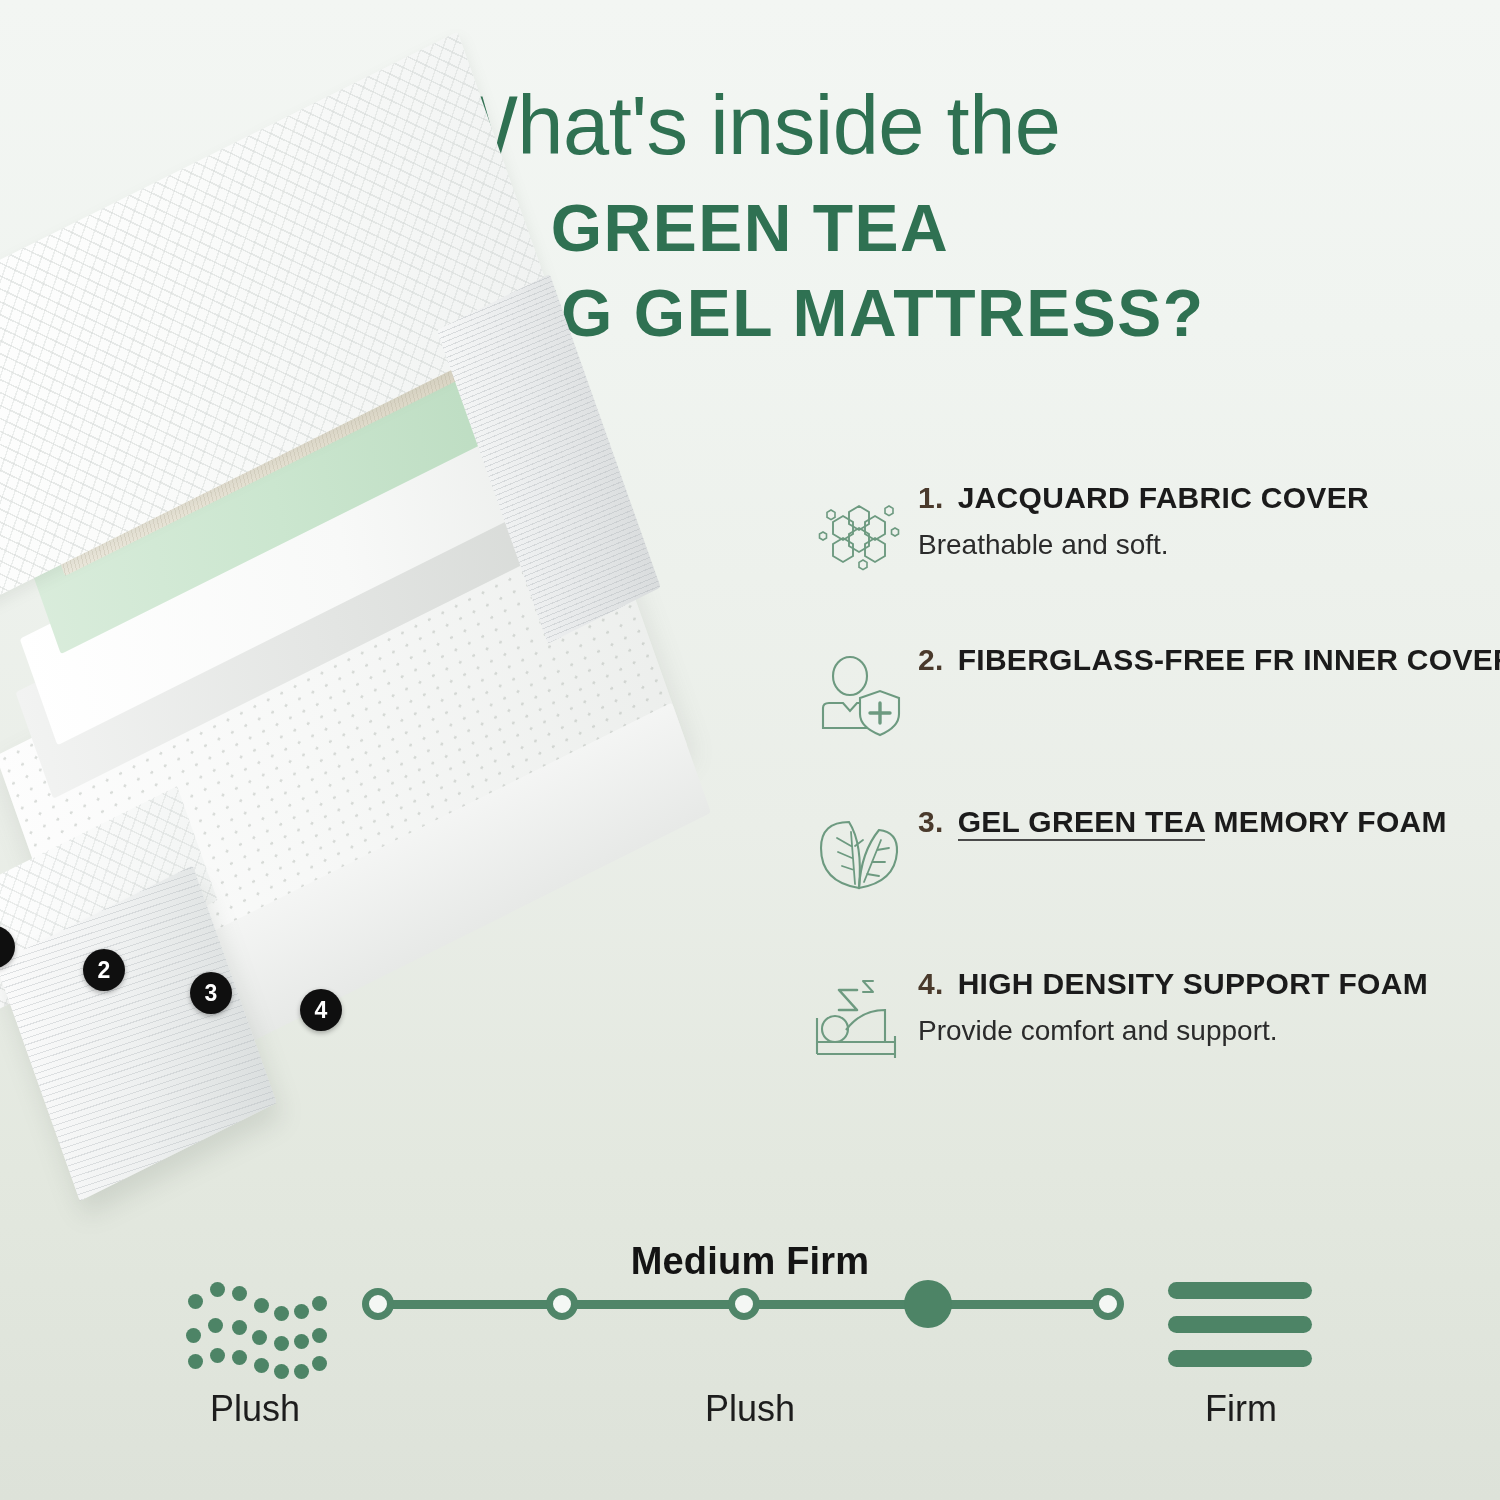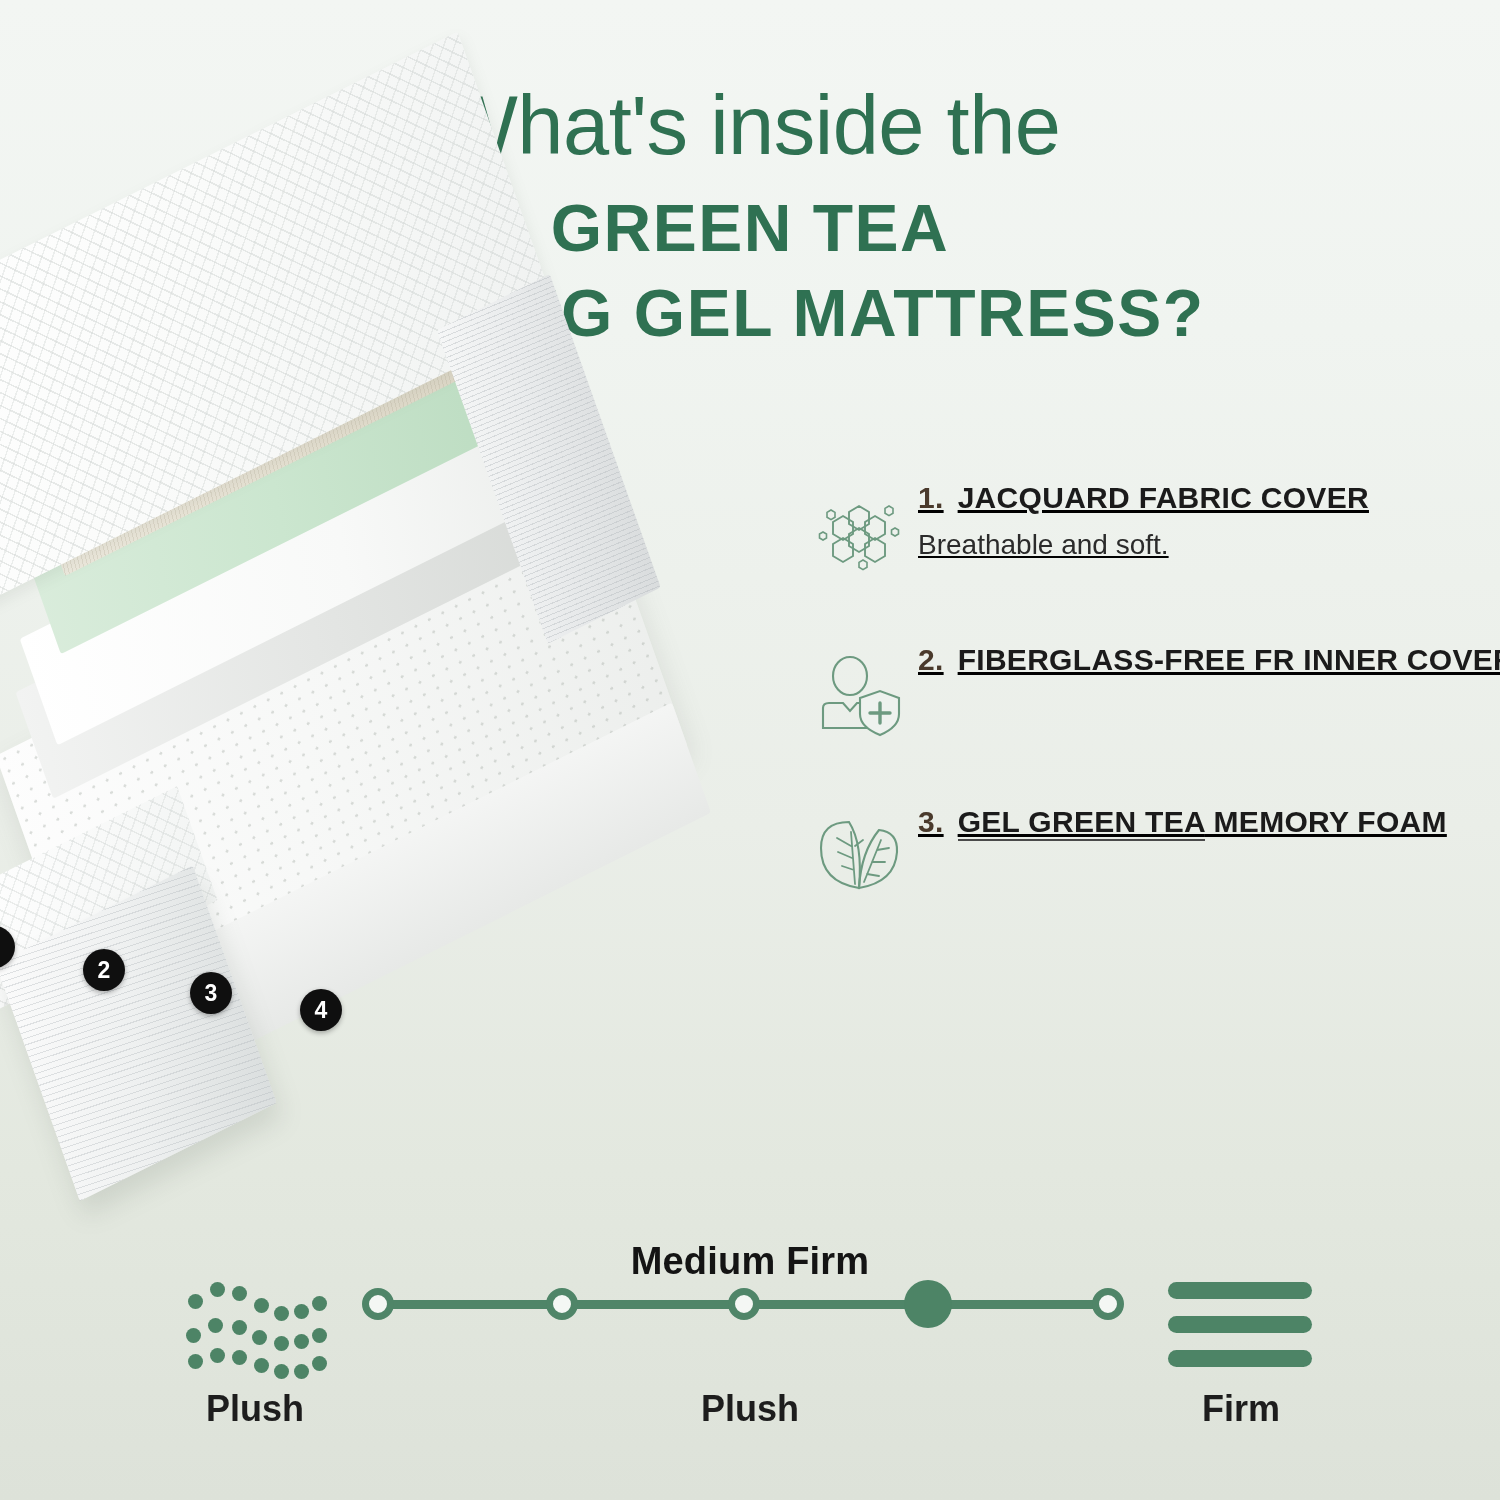--- a/index.html
+++ b/index.html
@@ -93,21 +93,21 @@
   .badge{position:absolute;width:42px;height:42px;border-radius:50%;
     background:#0f0f0f;color:#fff;font-weight:700;font-size:23px;
     display:flex;align-items:center;justify-content:center;
     box-shadow:0 2px 5px rgba(0,0,0,.3);}
   .b1{left:93px;top:574px;}
   .b2{left:203px;top:597px;}
   .b3{left:310px;top:620px;}
   .b4{left:420px;top:637px;}
 
   
-  .features{position:absolute;left:800px;top:476px;width:690px;text-decoration:underline;}
+  .features{position:absolute;left:800px;top:476px;width:690px;}
   .frow{position:relative;display:flex;align-items:flex-start;margin-bottom:34px;min-height:128px;}
   .ficon{flex:0 0 118px;height:104px;display:flex;align-items:center;justify-content:center;
     padding-top:6px;}
   .ftext{flex:1;padding-top:4px;}
   .fhead{
     font-family:"Liberation Sans Narrow","Liberation Sans",sans-serif;
     font-size:30px;font-weight:700;color:#1b1b1b;letter-spacing:.3px;
     line-height:36px;white-space:nowrap;}
   .fnum{color:#4a3a2c;margin-right:14px;}
   .fhl{border-bottom:2px solid #4a4a4a;padding-bottom:1px;}
@@ -133,21 +133,21 @@
   .plush-icon{position:absolute;left:186px;top:1272px;width:132px;height:112px;}
   .pdot{position:absolute;width:15px;height:15px;border-radius:50%;background:#4d8466;}
 
   .firm-icon{position:absolute;left:1168px;top:1282px;width:144px;height:96px;}
   .fbar{position:absolute;left:0;width:144px;height:17px;border-radius:9px;background:#4d8466;}
   .fb1{top:0;} .fb2{top:34px;} .fb3{top:68px;}
 
   .scale-cap{
     position:absolute;top:1388px;
     font-family:"Liberation Sans Narrow","Liberation Sans",sans-serif;
-    font-size:36px;color:#1d1d1d;font-weight:700;}
+    font-size:36px;color:#1d1d1d;font-weight:400;}
   .cap-plush{left:170px;width:170px;text-align:center;}
   .cap-medium{left:650px;width:200px;text-align:center;}
   .cap-firm{left:1158px;width:166px;text-align:center;}
 </style>
 </head>
 <body>
 
 <div id="page">
 
   <div class="title-wrap">
@@ -244,20 +244,37 @@
           <path d="M70 28 L53 70 M66 38 L78 36 M61 50 L74 50 M56 62 L68 64" stroke-width="1.8" stroke-linecap="round"></path>
         </svg>
       </div>
       <div class="ftext">
         <div class="fhead">
           <span class="fnum">3.</span><span class="fhl">GEL GREEN TEA</span><span> MEMORY FOAM</span>
         </div>
       </div>
     </div>
 
+    <div class="frow">
+      <div class="ficon">
+        <svg width="100" height="92" viewBox="0 0 100 92" fill="none" stroke="#6d9a80" stroke-width="2.1">
+          <circle cx="26" cy="55" r="13"></circle>
+          <path d="M37 56 Q52 36 76 36 L76 68"></path>
+          <path d="M8 44 L8 80 M8 68 L86 68 M8 80 L86 80 M86 62 L86 84"></path>
+          <path d="M30 36 L48 36 L30 16 L48 16" stroke-width="2.6" stroke-linecap="round" stroke-linejoin="round"></path>
+          <path d="M54 18 L64 18 L54 7 L64 7" stroke-width="2" stroke-linecap="round" stroke-linejoin="round"></path>
+        </svg>
+      </div>
+      <div class="ftext">
+        <div class="fhead">
+          <span class="fnum">4.</span><span>HIGH DENSITY SUPPORT FOAM</span>
+        </div>
+        <div class="fdesc">Provide comfort and support.</div>
+      </div>
+    </div>
 
   </div>
 
   <div class="firm">
     <div class="firm-label">Medium Firm</div>
   </div>
 
   <div class="track"></div>
   <div class="node n1"></div>
   <div class="node n2"></div>

